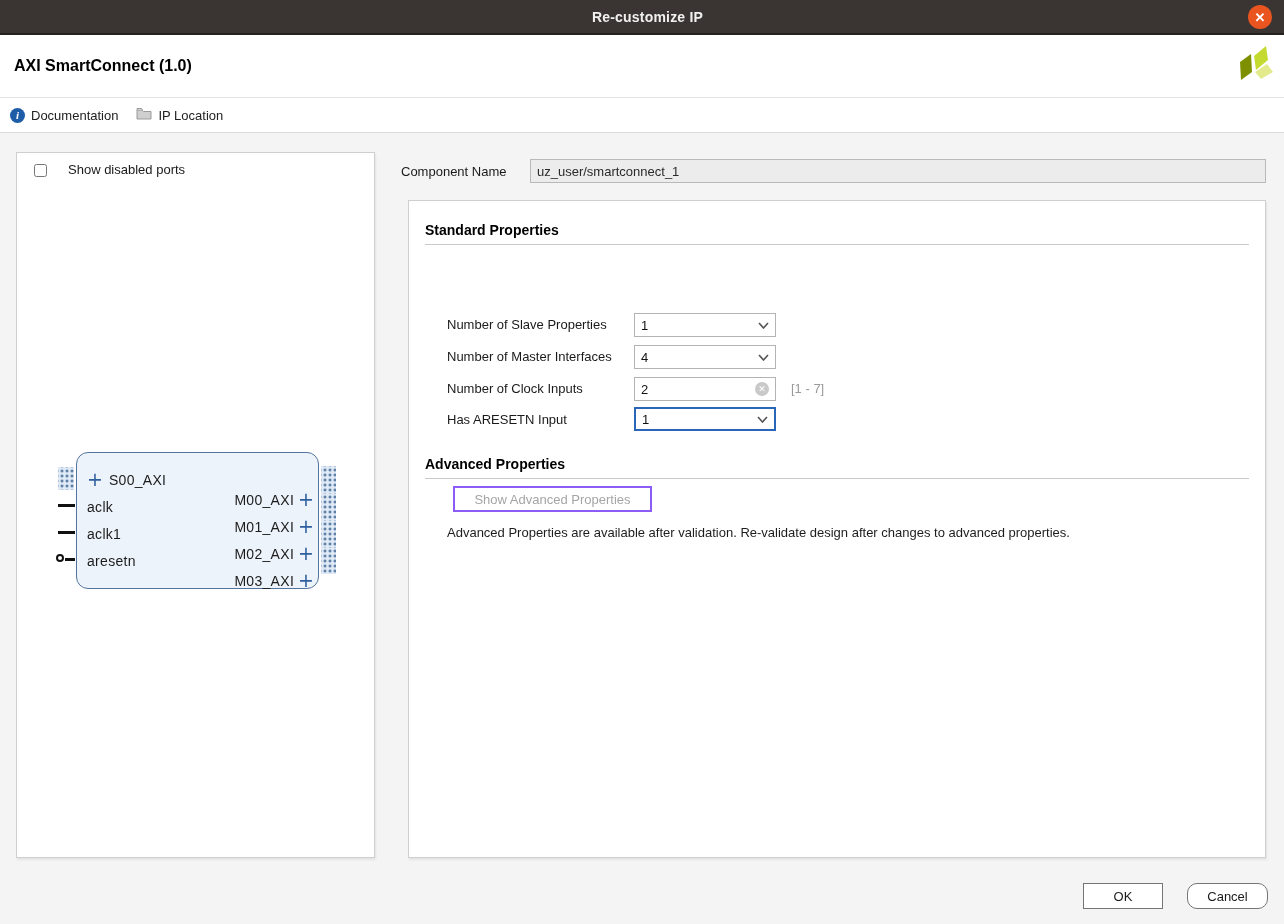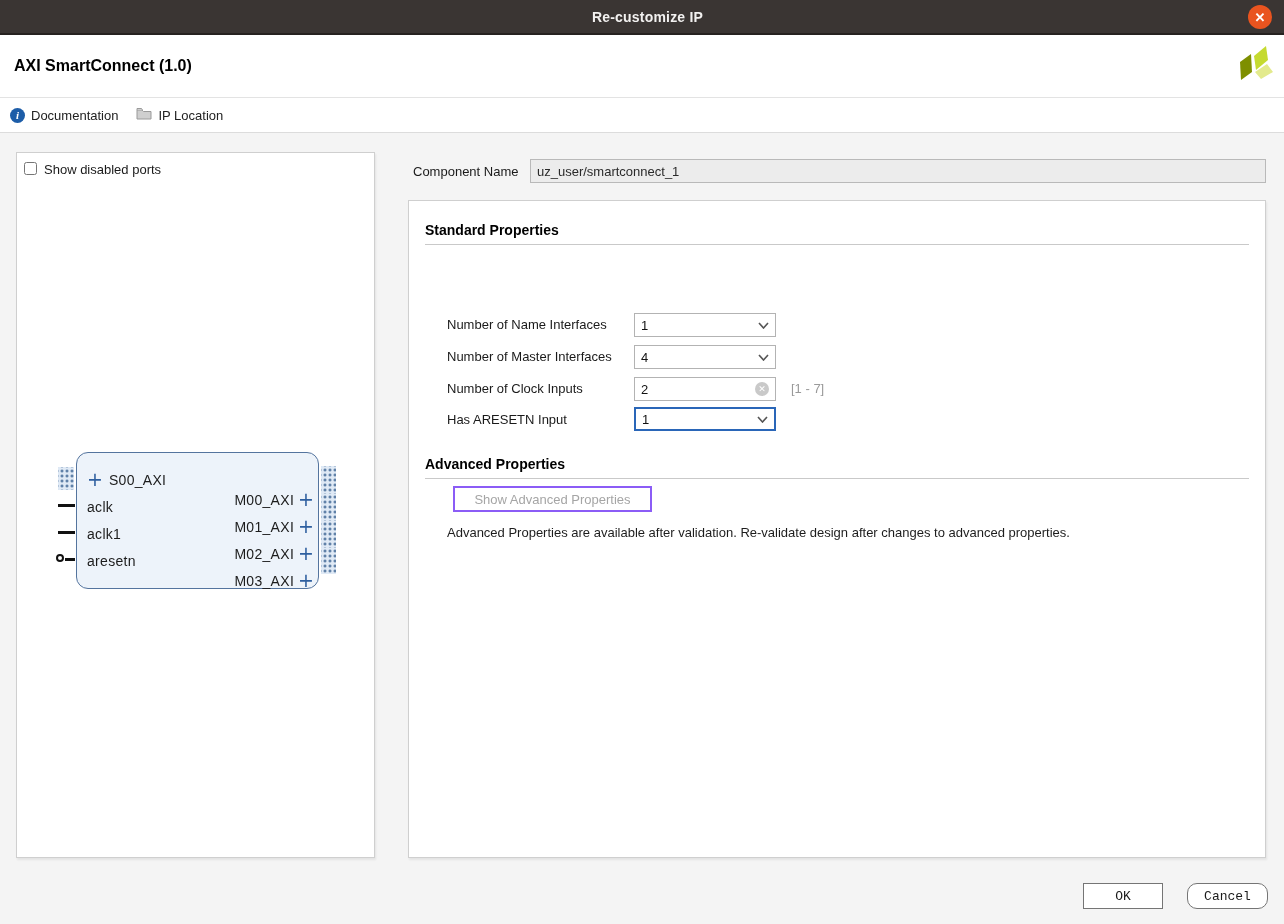--- a/index.html
+++ b/index.html
@@ -29,40 +29,40 @@
   .info-icon { width:15px; height:15px; border-radius:50%; background:#1d5da8; color:#fff;
     font-size:11px; font-weight:bold; display:flex; align-items:center; justify-content:center;
     font-family:"Liberation Serif", serif; font-style:italic; }
 
   
   .content { position:absolute; left:0; top:133px; width:1284px; height:791px; background:#f4f4f4; }
 
   
   .left-panel { position:absolute; left:16px; top:19px; width:359px; height:706px;
     background:#ffffff; border:1px solid #cfcfcf; box-shadow:1px 2px 2px rgba(0,0,0,.07); }
-  .sdp-row { position:absolute; left:7px; top:9px; display:flex; align-items:flex-start; gap:7px; font-size:13px; }
+  .sdp-row { position:absolute; left:17px; top:9px; display:flex; align-items:flex-end; gap:21px; font-size:13px; }
   .sdp-row input[type=checkbox] { width:13px; height:13px; accent-color:#ffffff; }
 
   
   .ip-block { position:absolute; left:59px; top:299px; width:243px; height:137px;
     background:#edf3fa; border:1px solid #54749e; border-radius:12px; }
   .prow { position:absolute; left:0; width:100%; height:27px; display:flex; align-items:center; }
   .plus { color:#2e5f9f; font-size:19px; font-weight:400; line-height:1;
     font-family:"DejaVu Sans", sans-serif; }
   .portlabel { font-size:14px; color:#1c1c1c; letter-spacing:.3px; }
   .lwrap { display:flex; align-items:center; gap:6px; padding-left:10px; }
   .rwrap { position:absolute; right:4px; display:flex; align-items:center; gap:4px;margin-top:40px; }
   .dotpad { position:absolute; background-color:#e0eaf6;
     background-image:radial-gradient(circle, #3b6391 1.1px, transparent 1.45px);
     background-size:5px 5px; background-position:1.5px 1.5px; }
   .stub { position:absolute; height:3px; background:#111; }
   .rst-circle { position:absolute; width:8px; height:8px; border:2px solid #111; border-radius:50%; background:#fff; }
 
   
-  .comp-label { position:absolute; left:413px; top:31px; font-size:13px; color:#1a1a1a; }
+  .comp-label { position:absolute; left:401px; top:31px; font-size:13px; color:#1a1a1a; }
   .comp-field { position:absolute; left:530px; top:26px; width:736px; height:24px;
     background:#ececec; border:1px solid #b9b9b9; font-size:13px; color:#2a2a2a;
     display:flex; align-items:center; padding-left:6px; }
 
   
   .props-box { position:absolute; left:408px; top:67px; width:858px; height:658px;
     background:#ffffff; border:1px solid #cfcfcf; box-shadow:1px 2px 2px rgba(0,0,0,.07); }
   .sec-head { position:absolute; left:16px; font-size:14px; font-weight:bold; color:#000; }
   .sec-rule { position:absolute; left:16px; width:824px; height:1px; background:#c9c9c9; }
   .field-label { position:absolute; left:38px; font-size:13px; color:#1a1a1a; line-height:24px; }
@@ -73,21 +73,21 @@
   .chev { margin-left:auto; width:11px; height:7px; }
   .clear-ic { margin-left:auto; width:14px; height:14px; border-radius:50%; background:#c9c9c9;
     color:#fff; font-size:9px; display:flex; align-items:center; justify-content:center; }
   .range-hint { position:absolute; left:382px; font-size:13px; color:#9a9a9a; line-height:24px; }
   .adv-btn { position:absolute; left:44px; width:199px; height:26px; background:#fff;
     border:2px solid #8b5cf6; color:#a5a5a5; font-size:13px; font-family:"Liberation Sans",sans-serif; }
   .adv-note { position:absolute; left:38px; font-size:13px; color:#1d1d1d; }
 
   
   .btn { position:absolute; height:26px; background:#ffffff; border:1px solid #757575;
-    font-size:13px; color:#1a1a1a; font-family:Liberation Mono, monospace; cursor:pointer;
+    font-size:13px; color:#1a1a1a; font-family:Liberation Sans, sans-serif; cursor:pointer;
     display:flex; align-items:center; justify-content:center; }
   .btn-ok { left:1083px; top:750px; width:80px; }
   .btn-cancel { left:1187px; top:750px; width:81px;border-radius:10px; }
 </style>
 </head>
 <body>
 
 <div class="stage">
 
   <div class="titlebar">
@@ -186,21 +186,21 @@
 
     <span class="comp-label">Component Name</span>
     <div class="comp-field">
       <span>uz_user/smartconnect_1</span>
     </div>
 
     <div class="props-box">
       <span class="sec-head" style="top:21px;">Standard Properties</span>
       <span class="sec-rule" style="top:43px;"></span>
 
-      <span class="field-label" style="top:112px;">Number of Name Interfaces</span>
+      <span class="field-label" style="top:112px;">Number of Slave Properties</span>
       <div class="ctrl" style="top:112px;">
         <span>1</span>
         <svg class="chev" viewBox="0 0 11 7">
             <polyline points="1,1 5.5,6 10,1" fill="none" stroke="#555" stroke-width="1.6"></polyline>
           </svg>
       </div>
 
       <span class="field-label" style="top:144px;">Number of Master Interfaces</span>
       <div class="ctrl" style="top:144px;">
         <span>4</span>

